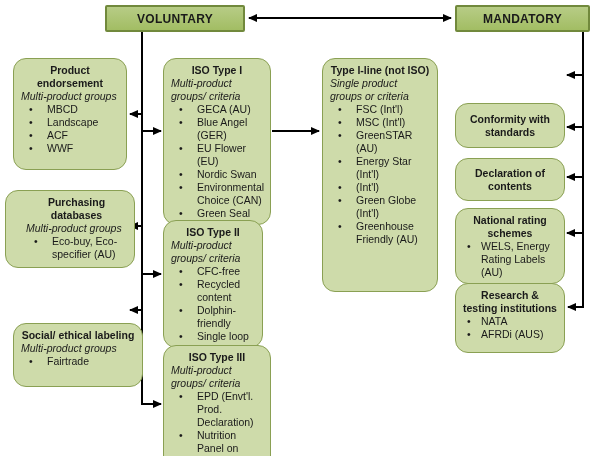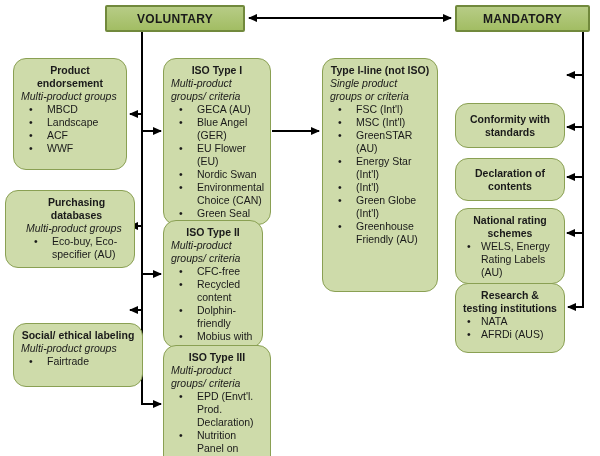--- a/index.html
+++ b/index.html
@@ -130,21 +130,21 @@
         <li>Green Seal</li>
       </ul>
   </div>
   <div class="box" id="b-iso2">
     <div class="box-title">ISO Type II</div>
     <div class="box-sub">Multi-product groups/ criteria</div>
     <ul class="blist">
         <li>CFC-free</li>
         <li>Recycled content</li>
         <li>Dolphin-friendly</li>
-        <li>Mobius with</li>
+        <li>Single loop</li>
       </ul>
   </div>
   <div class="box" id="b-iso3">
     <div class="box-title">ISO Type III</div>
     <div class="box-sub">Multi-product groups/ criteria</div>
     <ul class="blist">
         <li>EPD (Envt'l. Prod. Declaration)</li>
         <li>Nutrition Panel on Food</li>
       </ul>
   </div>

